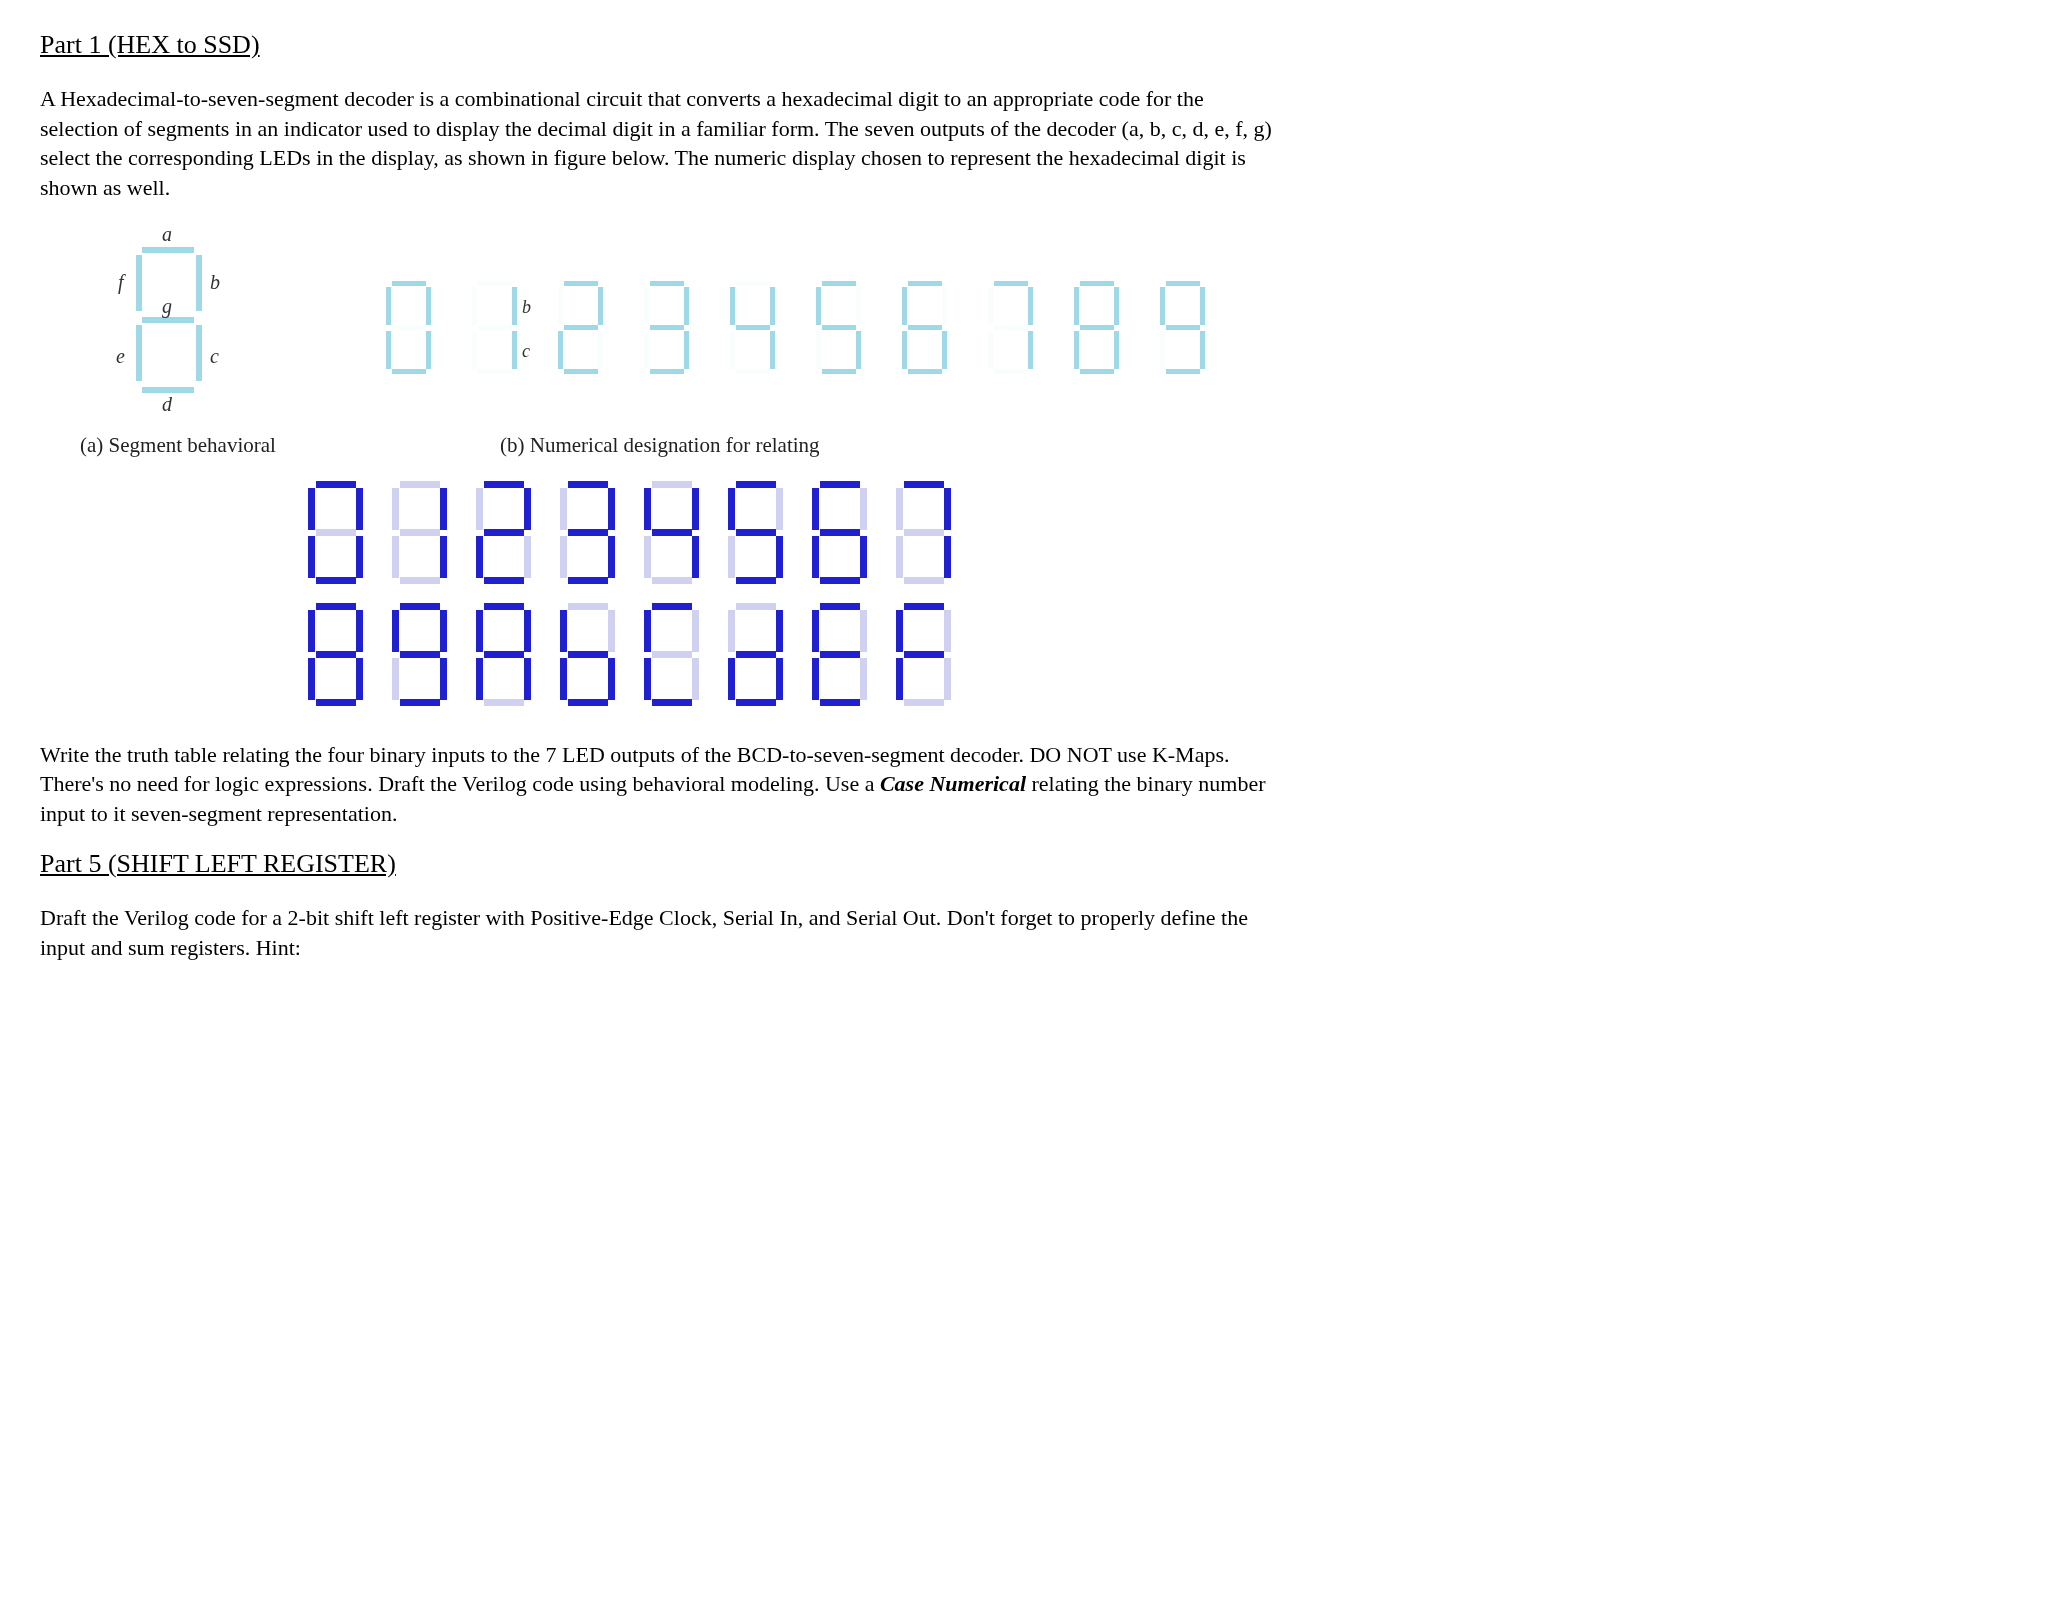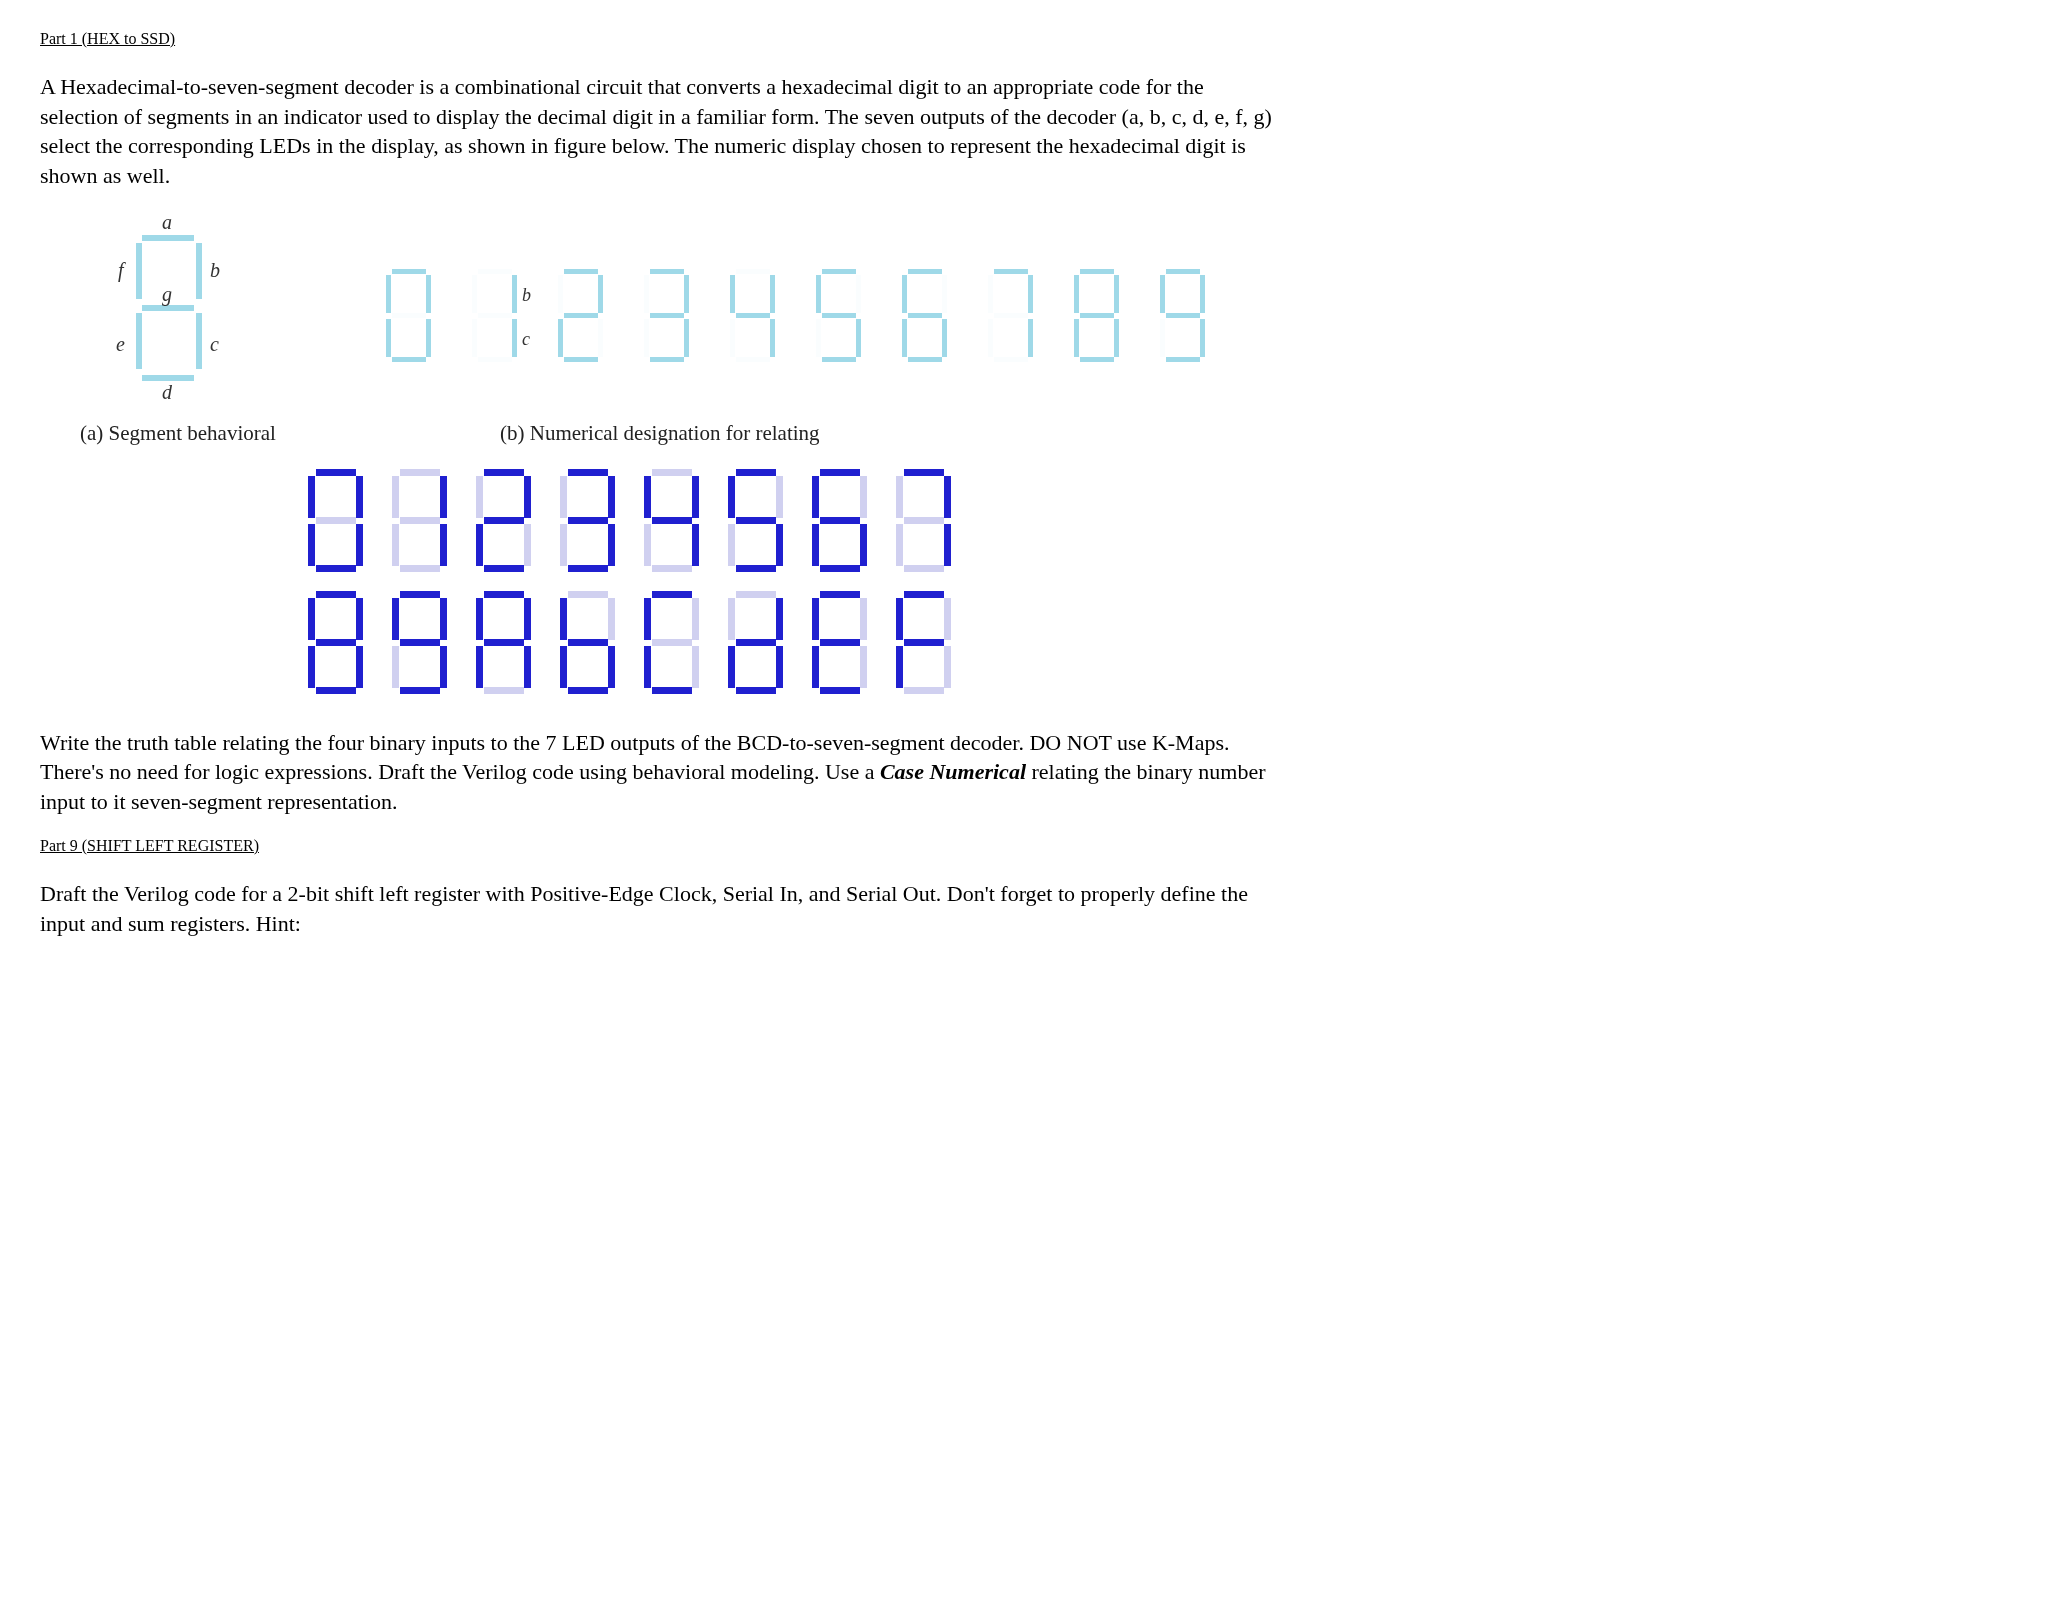--- a/index.html
+++ b/index.html
@@ -6,21 +6,21 @@
     font-family: 'Times New Roman', Times, serif;
     font-size: 22px;
     color: #000;
     background: #fff;
     margin: 0;
     padding: 30px 40px;
     max-width: 1240px;
   }
   .heading {
     text-decoration: underline;
-    font-size: 16px;
+    font-size: 26px;
     margin-bottom: 24px;
   }
   .para {
     line-height: 1.35;
     margin-bottom: 20px;
   }
   .italic { }
   .bold-italic { font-style: italic; font-weight: bold; }
 
   .figure-row {
@@ -394,15 +394,15 @@
         <div class="hs v f on"></div>
         <div class="hs h g on"></div>
       </div>
     </div>
   </div>
 
 <div class="para">
   <span>Write the truth table relating the four binary inputs to the 7 LED outputs of the BCD-to-seven-segment decoder. DO NOT use K-Maps.  There's no need for logic expressions.  Draft the Verilog code using behavioral modeling.  Use a </span><span class="bold-italic">Case Numerical</span><span> relating the binary number input to it seven-segment representation.</span>
 </div>
 
-<div class="heading">Part 9 (SHIFT LEFT REGISTER)</div>
+<div class="heading">Part 5 (SHIFT LEFT REGISTER)</div>
 
 <div class="para">Draft the Verilog code for a 2-bit shift left register with Positive-Edge Clock, Serial In, and Serial Out. Don't forget to properly define the input and sum registers. Hint:</div>
 
 </body></html>

